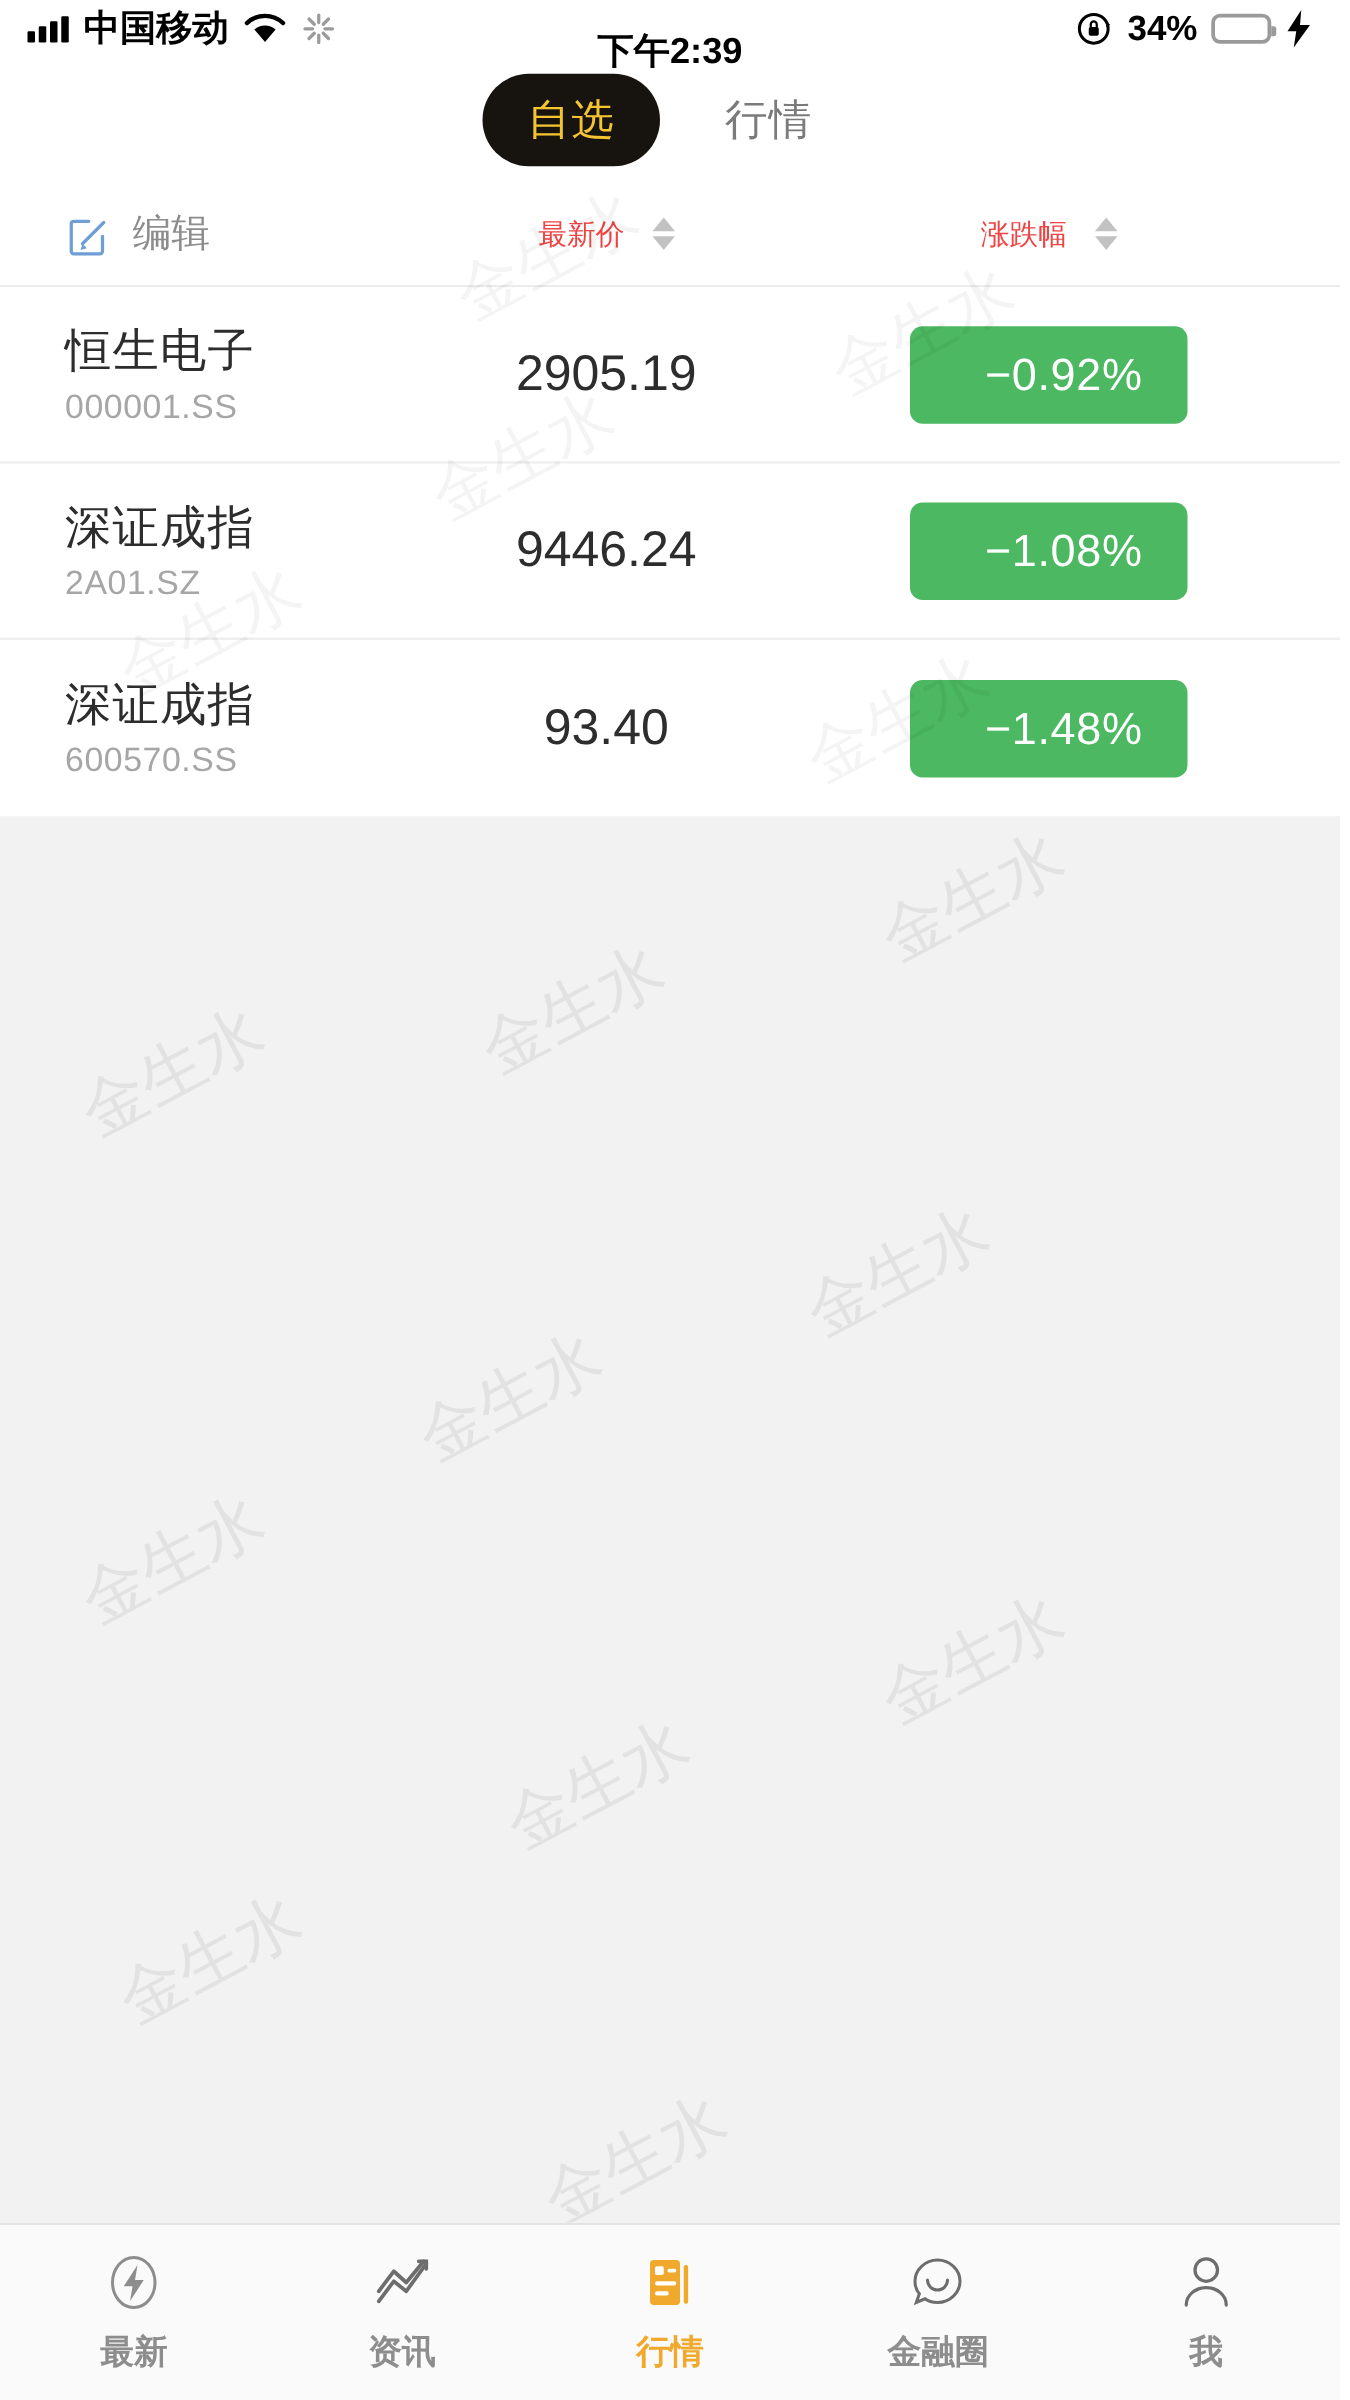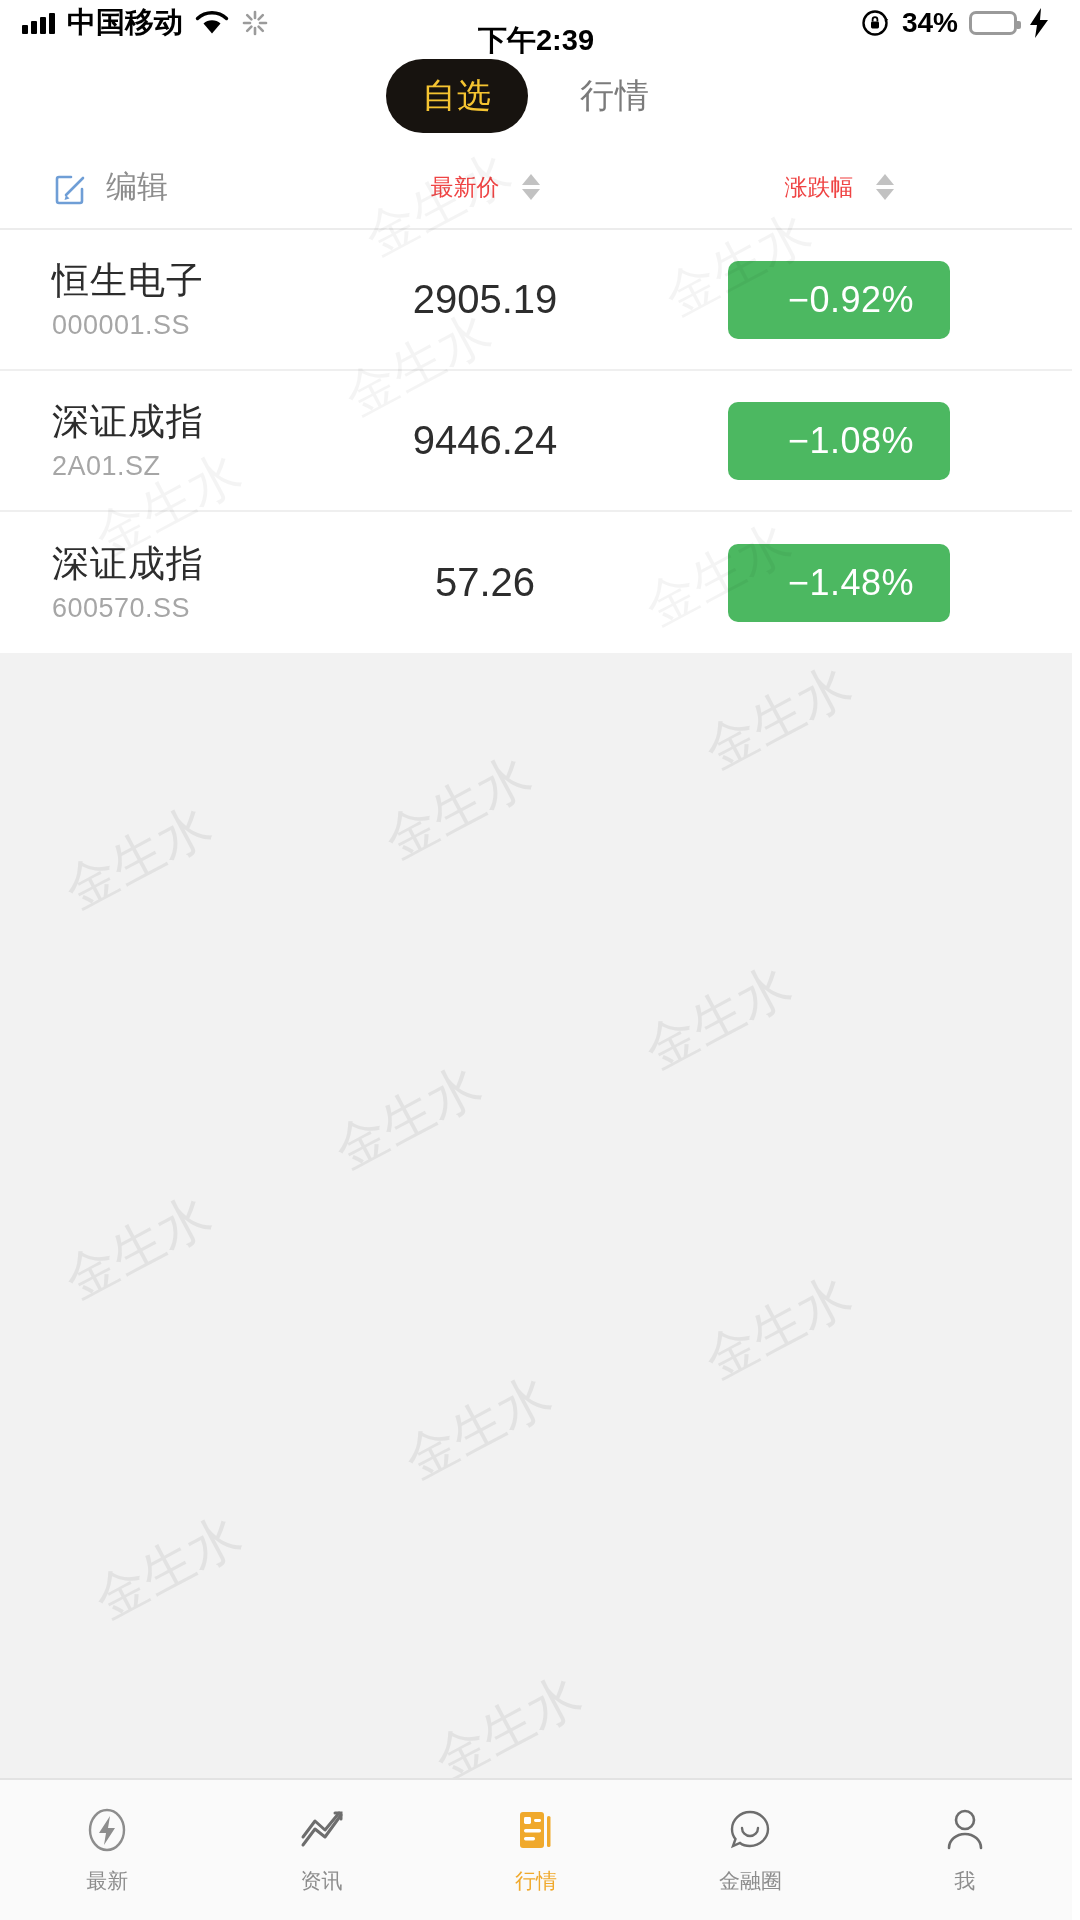--- a/index.html
+++ b/index.html
@@ -138,21 +138,21 @@
   .bottomnav {
     height: 142px; flex: none;
     display: flex; align-items: center;
     background: #fafafa; border-top: 2px solid #e3e3e3;
   }
   .nav-item {
     flex: 1; display: flex; flex-direction: column;
     align-items: center; justify-content: center; gap: 12px;
   }
   .nav-icon { width: 50px; height: 50px; display: block; }
-  .nav-label { font-size: 21px; color: #8d8d8d; }
+  .nav-label { font-size: 27px; color: #8d8d8d; font-weight: bold; }
   .nav-item.active .nav-label { color: #f0a92c; }
 </style>
 </head>
 <body>
 
 <div id="app">
 
   <div class="statusbar">
     <div class="sb-left">
       <span class="bars">
@@ -250,21 +250,21 @@
         <div class="cell-price">9446.24</div>
         <div class="cell-chg">
           <span class="badge" style="background: rgb(76, 184, 97);">−1.08%</span>
         </div>
       </div>
       <div class="row">
         <div class="cell-name">
           <div class="nm">深证成指</div>
           <div class="code">600570.SS</div>
         </div>
-        <div class="cell-price">57.26</div>
+        <div class="cell-price">93.40</div>
         <div class="cell-chg">
           <span class="badge" style="background: rgb(76, 184, 97);">−1.48%</span>
         </div>
       </div>
     </div>
 
   <div class="filler" id="filler">
       <span class="wm" style="left: 60px; top: 170px;">金生水</span>
       <span class="wm" style="left: 380px; top: 120px;">金生水</span>
       <span class="wm" style="left: 700px; top: 30px;">金生水</span>

